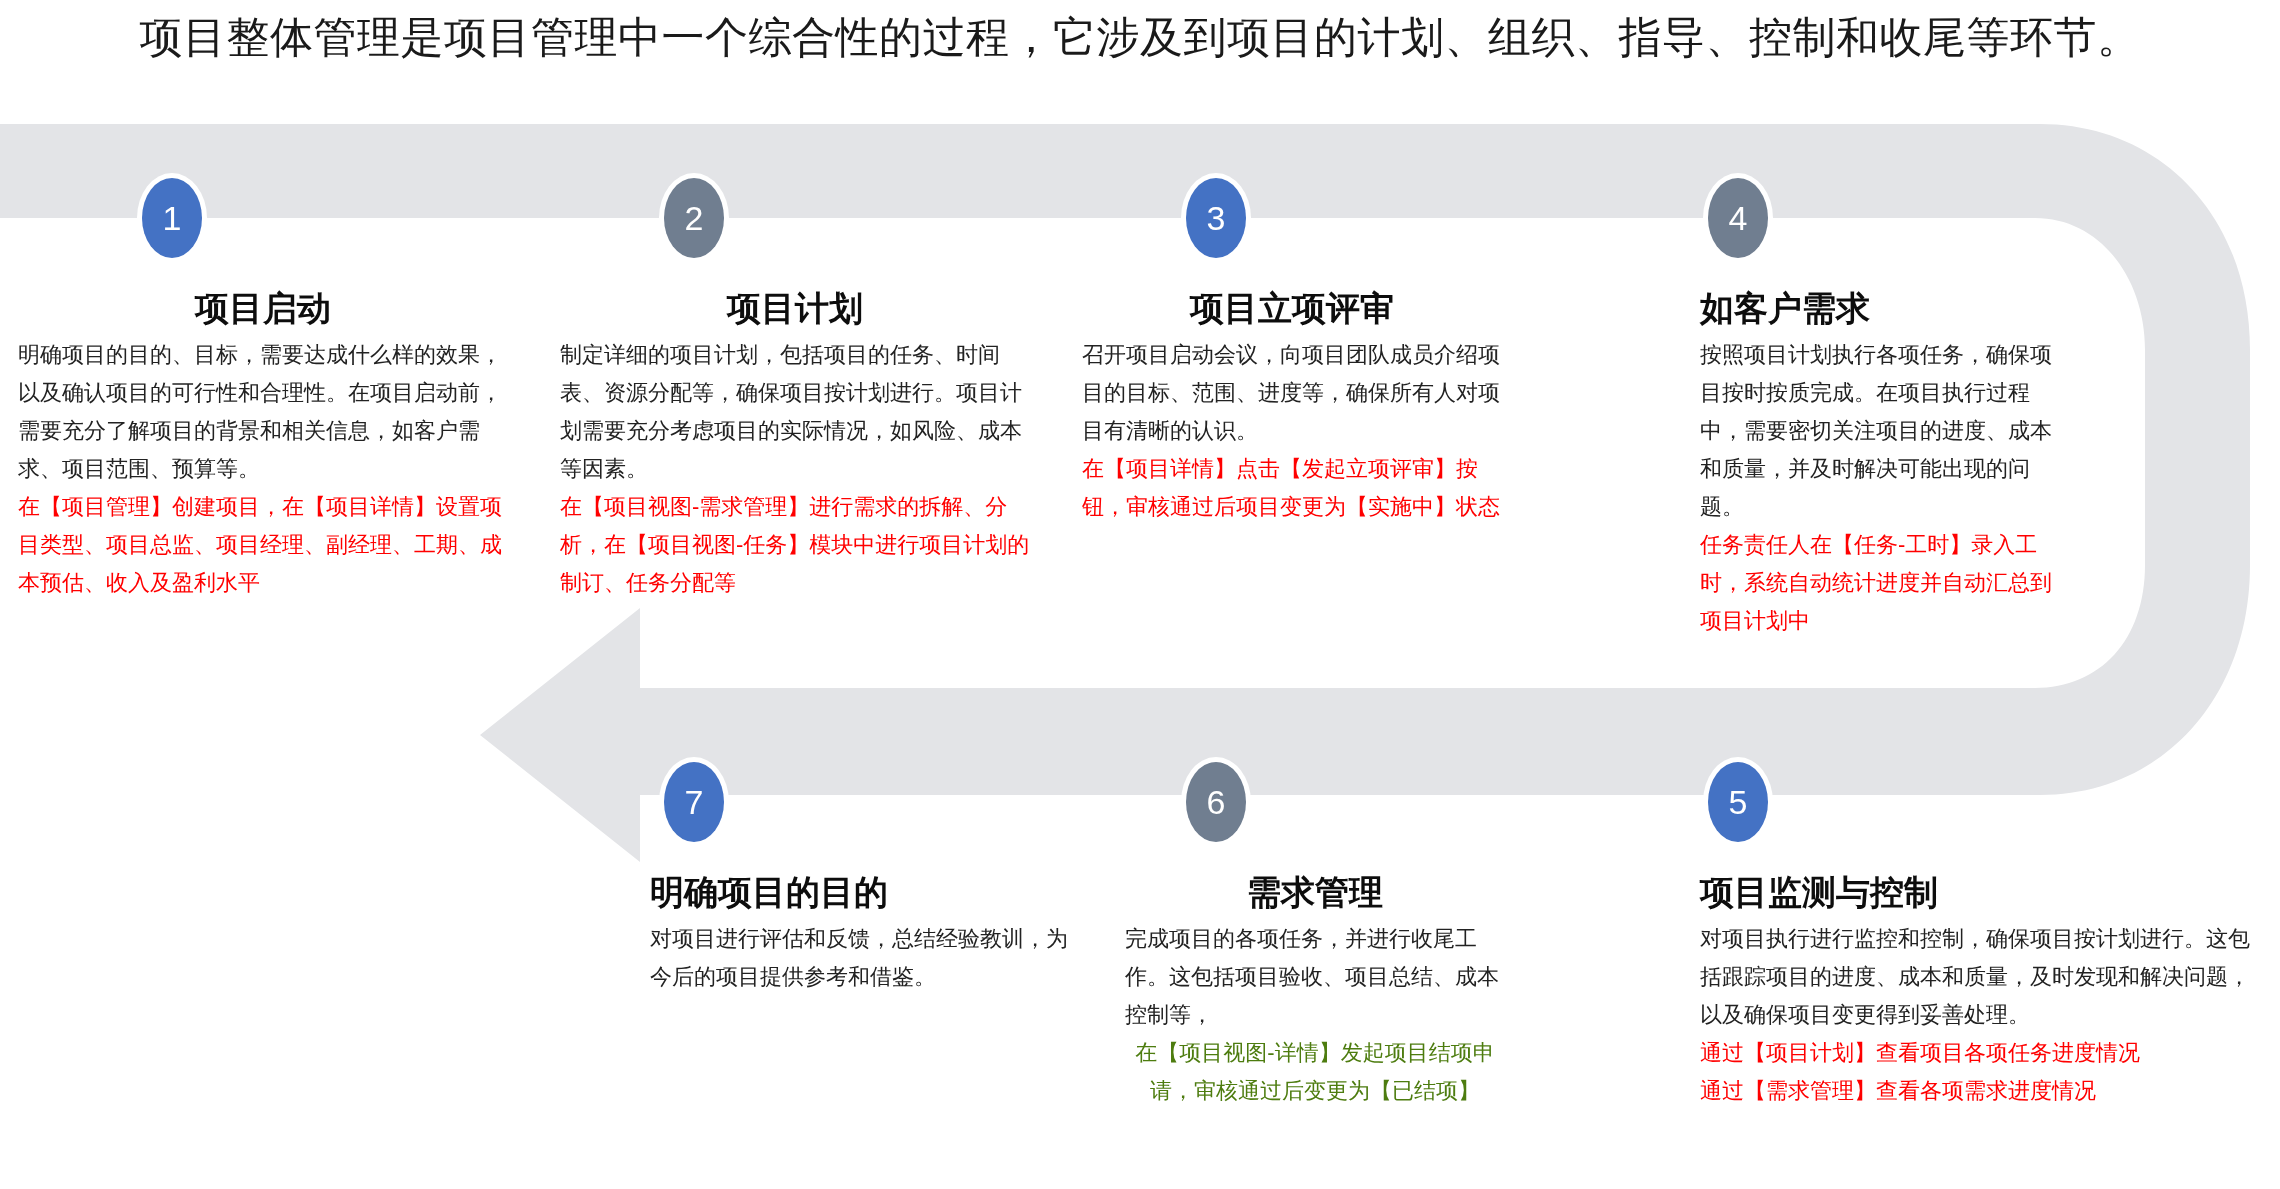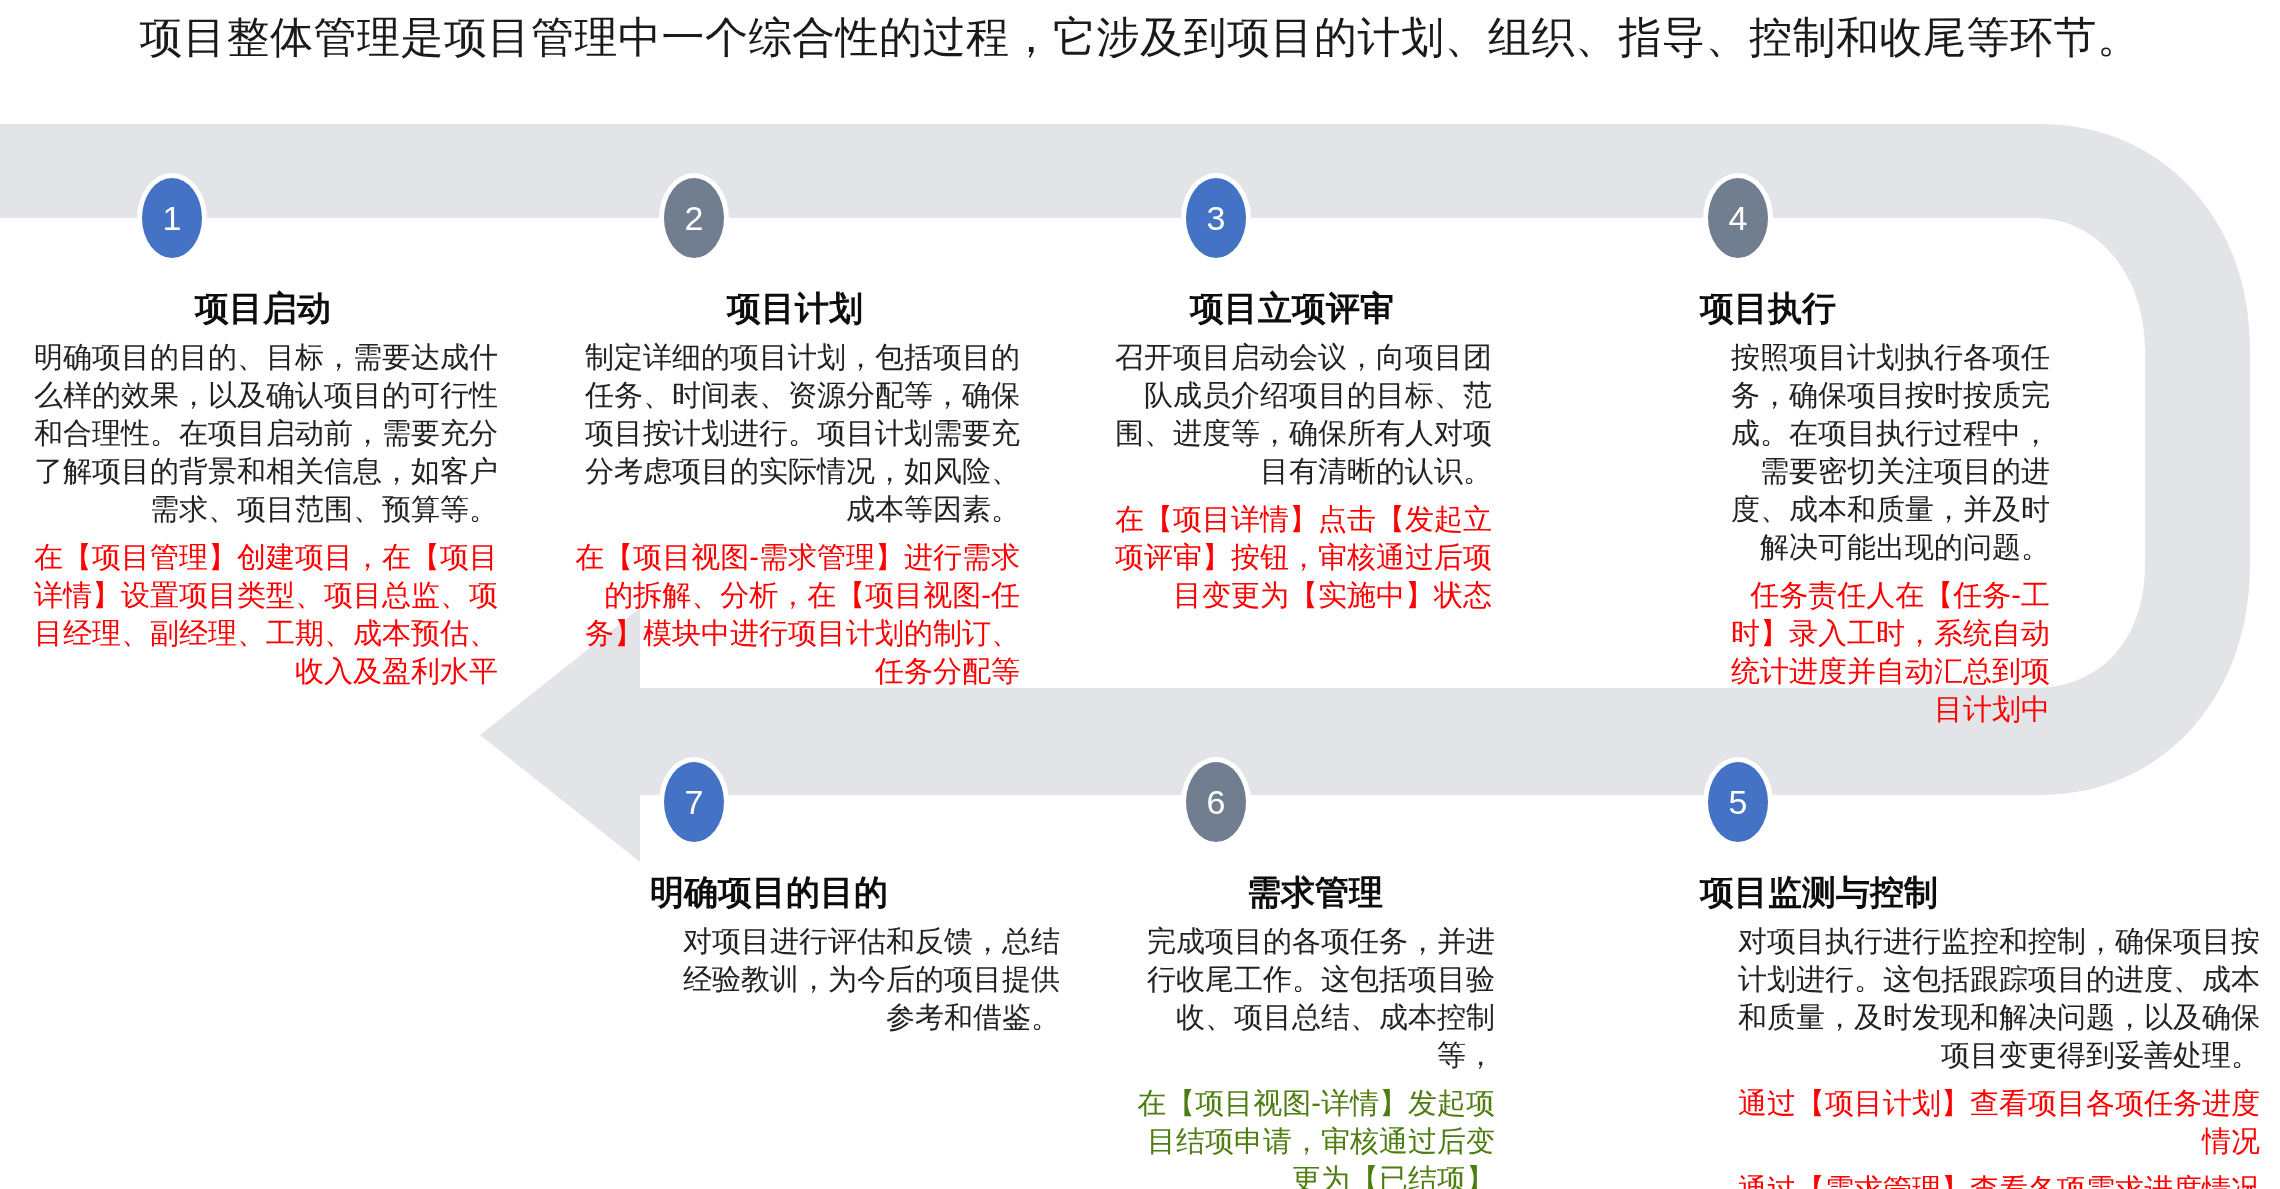--- a/index.html
+++ b/index.html
@@ -46,25 +46,24 @@
   .step{ position:absolute; z-index:4; }
   .step h3{
     font-size:34px;
     font-weight:bold;
     color:#0d0d0d;
     line-height:40px;
     margin-bottom:8px;
     white-space:nowrap;
   }
   .step p{
-    font-size:29px;
+    font-size:22px;
     line-height:38px;
     color:#222;
-    margin:10px;
-    text-align:right;
+    margin:0;
   }
   .step p.red{ color:#ff0000; }
   .step p.salmon{ color:#4d7c0f; }
   .ta-c{ text-align:center; }
   .ta-l{ text-align:left; }
 </style>
 </head>
 <body>
 
 <div id="stage">
@@ -112,21 +111,21 @@
     <p class="red">在【项目详情】点击【发起立项评审】按钮，审核通过后项目变更为【实施中】状态</p>
   </div>
 
   <div class="step ta-l" style="left:560px; top:288px; width:470px;">
     <h3 class="ta-c">项目计划</h3>
     <p>制定详细的项目计划，包括项目的任务、时间表、资源分配等，确保项目按计划进行。项目计划需要充分考虑项目的实际情况，如风险、成本等因素。</p>
     <p class="red">在【项目视图-需求管理】进行需求的拆解、分析，在【项目视图-任务】模块中进行项目计划的制订、任务分配等</p>
   </div>
 
   <div class="step ta-l" style="left:1700px; top:288px; width:360px;">
-    <h3 class="ta-l">项目执行</h3>
+    <h3 class="ta-l">如客户需求</h3>
     <p>按照项目计划执行各项任务，确保项目按时按质完成。在项目执行过程中，需要密切关注项目的进度、成本和质量，并及时解决可能出现的问题。</p>
     <p class="red">任务责任人在【任务-工时】录入工时，系统自动统计进度并自动汇总到项目计划中</p>
   </div>
 
   <div class="step ta-l" style="left:650px; top:872px; width:420px;">
     <h3 class="ta-l">明确项目的目的</h3>
     <p>对项目进行评估和反馈，总结经验教训，为今后的项目提供参考和借鉴。</p>
   </div>
 
   <div class="step ta-l" style="left:1125px; top:872px; width:380px;">

